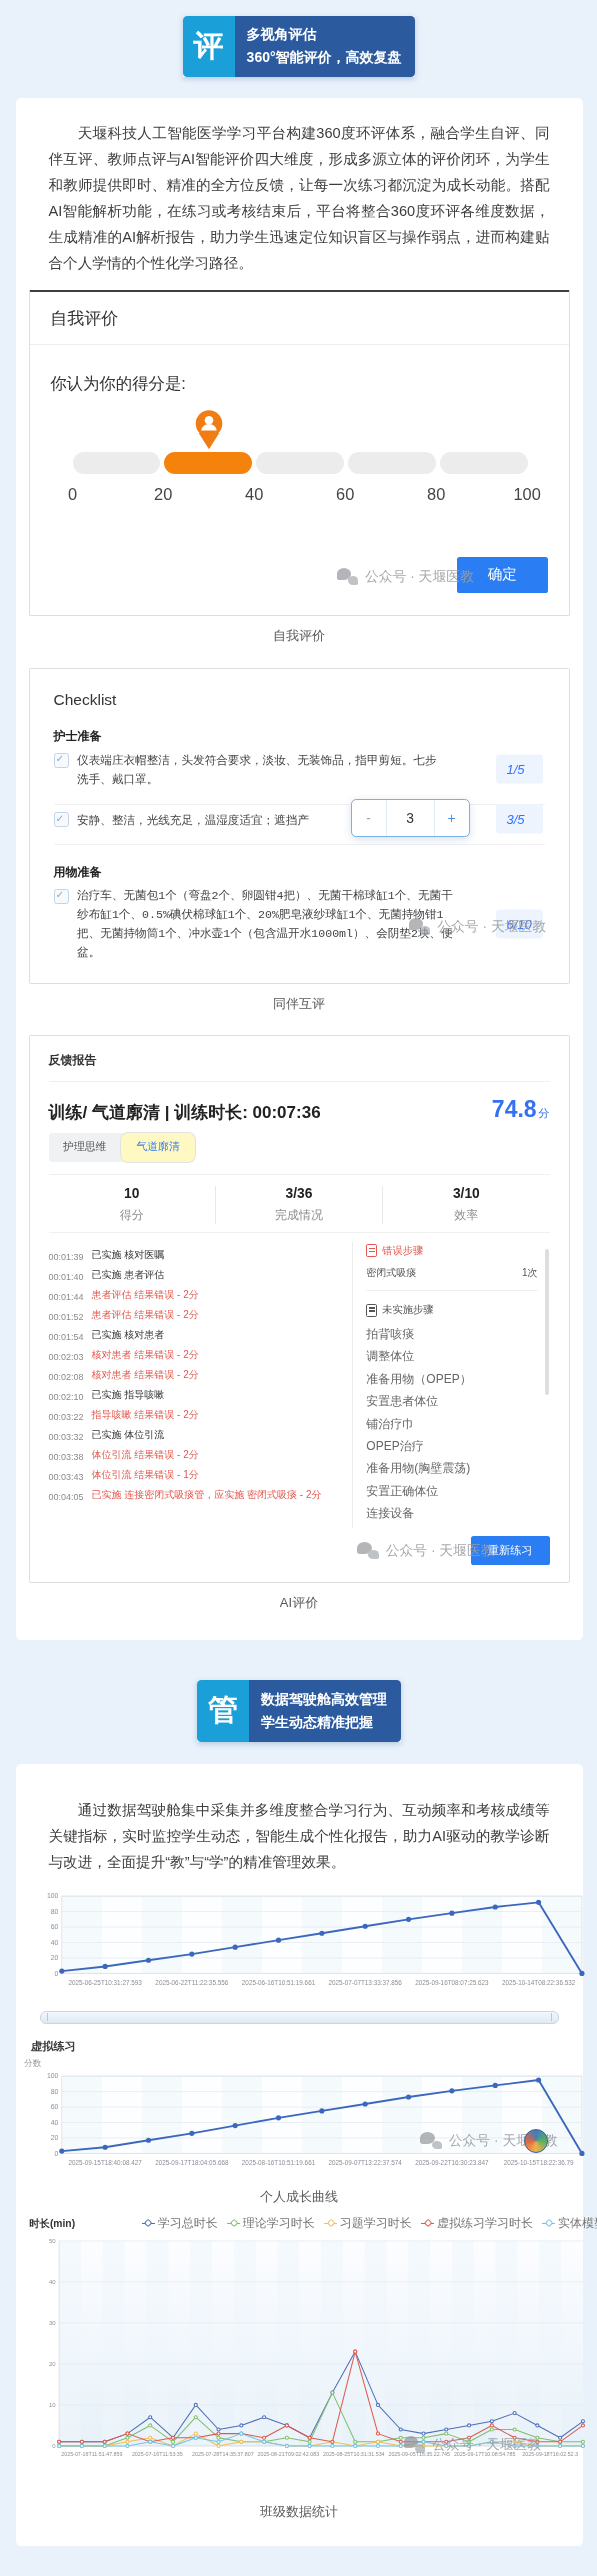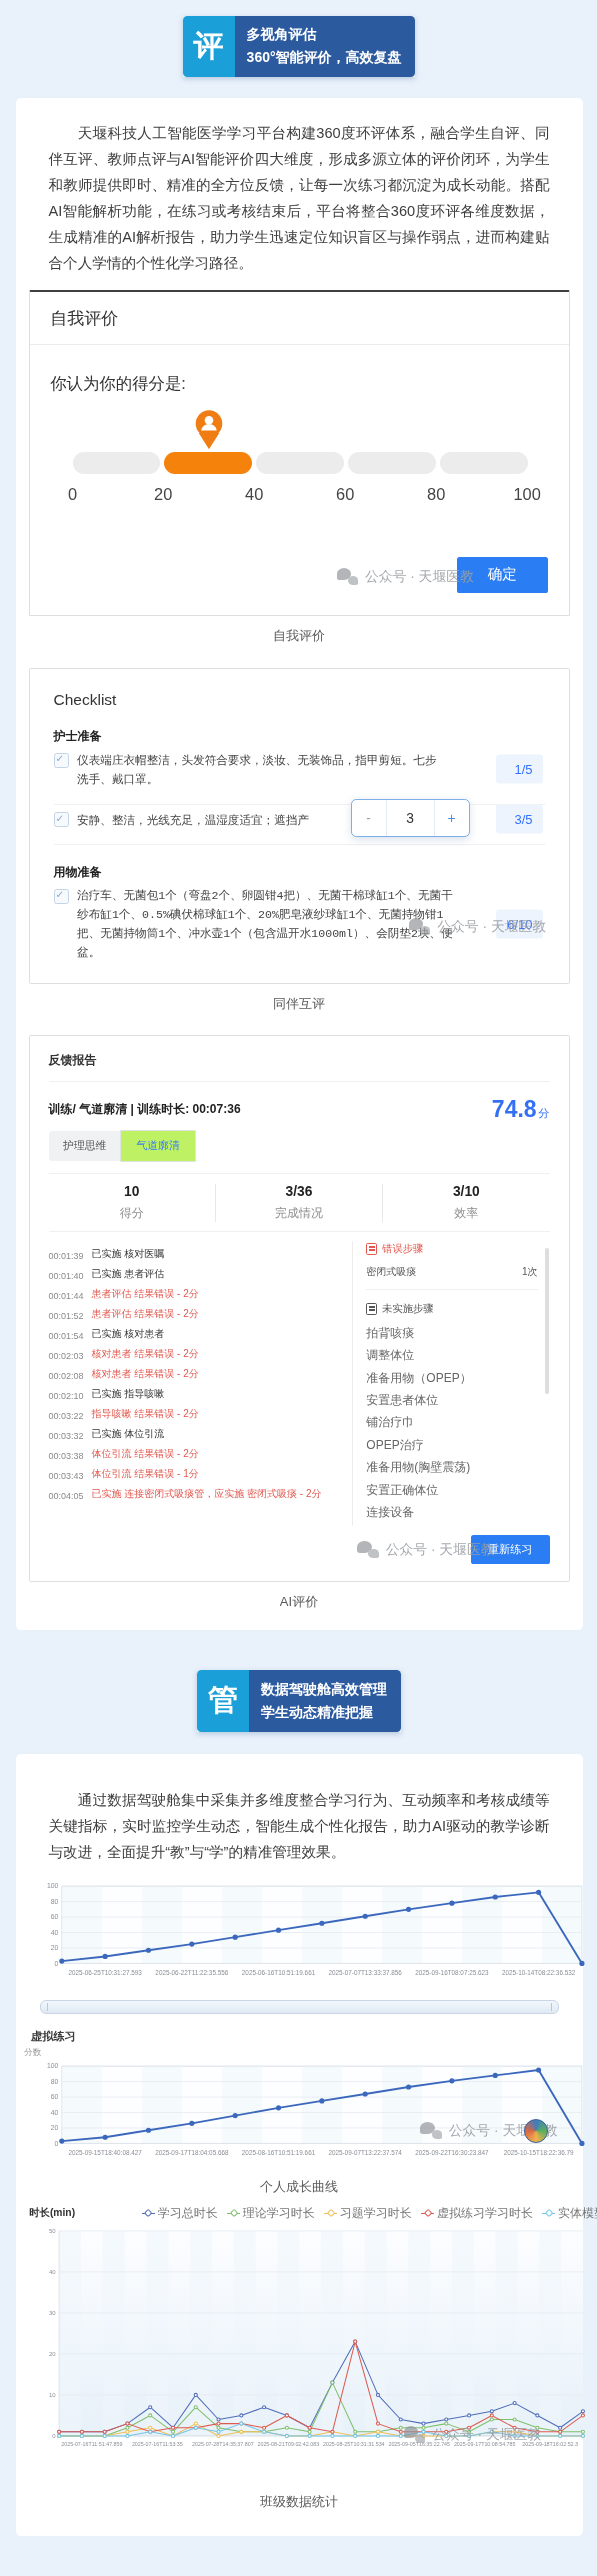--- a/index.html
+++ b/index.html
@@ -84,42 +84,42 @@
     background:#f6fafd;position:relative;margin-right:8.6px;align-self:flex-start;margin-top:2.6px;
   }
   .checkbox::after{
     content:"✓";position:absolute;left:0.9px;top:-1.7px;font-size:10.3px;color:#93a9c6;
   }
   .cl-text{font-size:11.6px;line-height:19px;color:#444;width:370px}
   .cl-text.clip{white-space:nowrap;overflow:hidden;width:267px}
   .score-chip{
     position:absolute;right:1.7px;top:50%;transform:translateY(-50%);
     background:#eef4fd;color:#3370ff;font-size:13px;border-radius:3.4px;
-    padding:6.9px 10.3px;min-width:26px;text-align:right;
+    padding:6.9px 10.3px;min-width:26px;text-align:left;font-style:italic;
   }
   .cl-div{border-bottom:0.9px solid #f0f0f0;margin-top:15.5px}
   .stepper{
     position:absolute;left:297px;top:-10.3px;display:flex;align-items:stretch;
     background:#fff;border:0.9px solid #7ab0e6;border-radius:5.2px;z-index:4;
     box-shadow:0 2.6px 8.6px rgba(60,100,160,.18);height:36px;
   }
   .stepper span{display:flex;align-items:center;justify-content:center;font-size:13.8px}
   .stepper .st-minus{width:34px;color:#9aa4b0;border-right:0.9px solid #e3ecf6;cursor:pointer}
   .stepper .st-val{width:47px;color:#333}
   .stepper .st-plus{width:34px;color:#4a90e2;border-left:0.9px solid #e3ecf6;cursor:pointer}
   
   .rp-body{padding:15.5px 19px 17px;position:relative}
   .rp-title{font-size:12px;font-weight:bold;color:#333;padding-bottom:12px;border-bottom:0.9px solid #f0f0f0}
   .rp-head{display:flex;justify-content:space-between;align-items:flex-start;margin-top:13.8px}
-  .rp-session{font-size:12px;font-weight:bold;color:#222;padding-top:5.2px}
+  .rp-session{font-size:17px;font-weight:bold;color:#222;padding-top:5.2px}
   .rp-score{color:#3370f4;font-weight:bold;font-size:23px}
   .rp-score small{font-size:11.2px;font-weight:normal;margin-left:1.7px}
   .tabs{display:inline-flex;background:#f0f1f3;border-radius:3.4px;margin-top:8.6px}
   .tab{font-size:10.8px;color:#555;padding:7.8px 14.6px;cursor:pointer}
-  .tab.active{background:#bef264;color:#3a7af0;border:0.9px solid #e2e2e2;border-radius:1px;margin:-0.9px;padding:7.8px 15.5px}
+  .tab.active{background:#fef9c3;color:#3a7af0;border:0.9px solid #e2e2e2;border-radius:8px;margin:-0.9px;padding:7.8px 15.5px}
   .rp-stats{display:flex;border-top:0.9px solid #f0f0f0;margin-top:12px;padding:10.3px 0 8.6px}
   .rp-stat{flex:1;text-align:center}
   .rp-stat .v{font-size:13.8px;font-weight:bold;color:#222}
   .rp-stat .l{font-size:12px;color:#8d8d8d;margin-top:6px}
   .rp-stat.mid{border-left:0.9px solid #e8e8e8;border-right:0.9px solid #e8e8e8}
   .rp-content{display:flex;border-top:0.9px solid #f0f0f0;padding-top:8.6px;min-height:269px}
   .tl{width:303px;flex:none}
   .tl-row{display:flex;align-items:flex-end;height:20px;font-size:10px;color:#333}
   .tl-row .t{flex:none;width:43px;font-size:9px;color:#8a8a8a}
   .tl-row.err,.tl-row.err .x{color:#e2574e}
@@ -368,21 +368,21 @@
       </div>
       <div class="rp-footer">
         <div class="wm" style="right:55px;bottom:5.2px">
           <span class="wm-icon"></span>
           <span>公众号 · 天堰医教</span>
         </div>
         <button class="btn-primary btn-retry">重新练习</button>
       </div>
     </div>
   </div>
-  <div class="caption" style="margin-bottom:0">AI评价</div>
+  <div class="caption" style="margin-bottom:9px">AI评价</div>
 </div>
 
 <div class="badge-row" style="padding-top:40px">
   <div class="badge">
     <div class="badge-char">管</div>
     <div class="badge-box">
       <span>数据驾驶舱高效管理</span>
       <span>学生动态精准把握</span>
     </div>
   </div>

